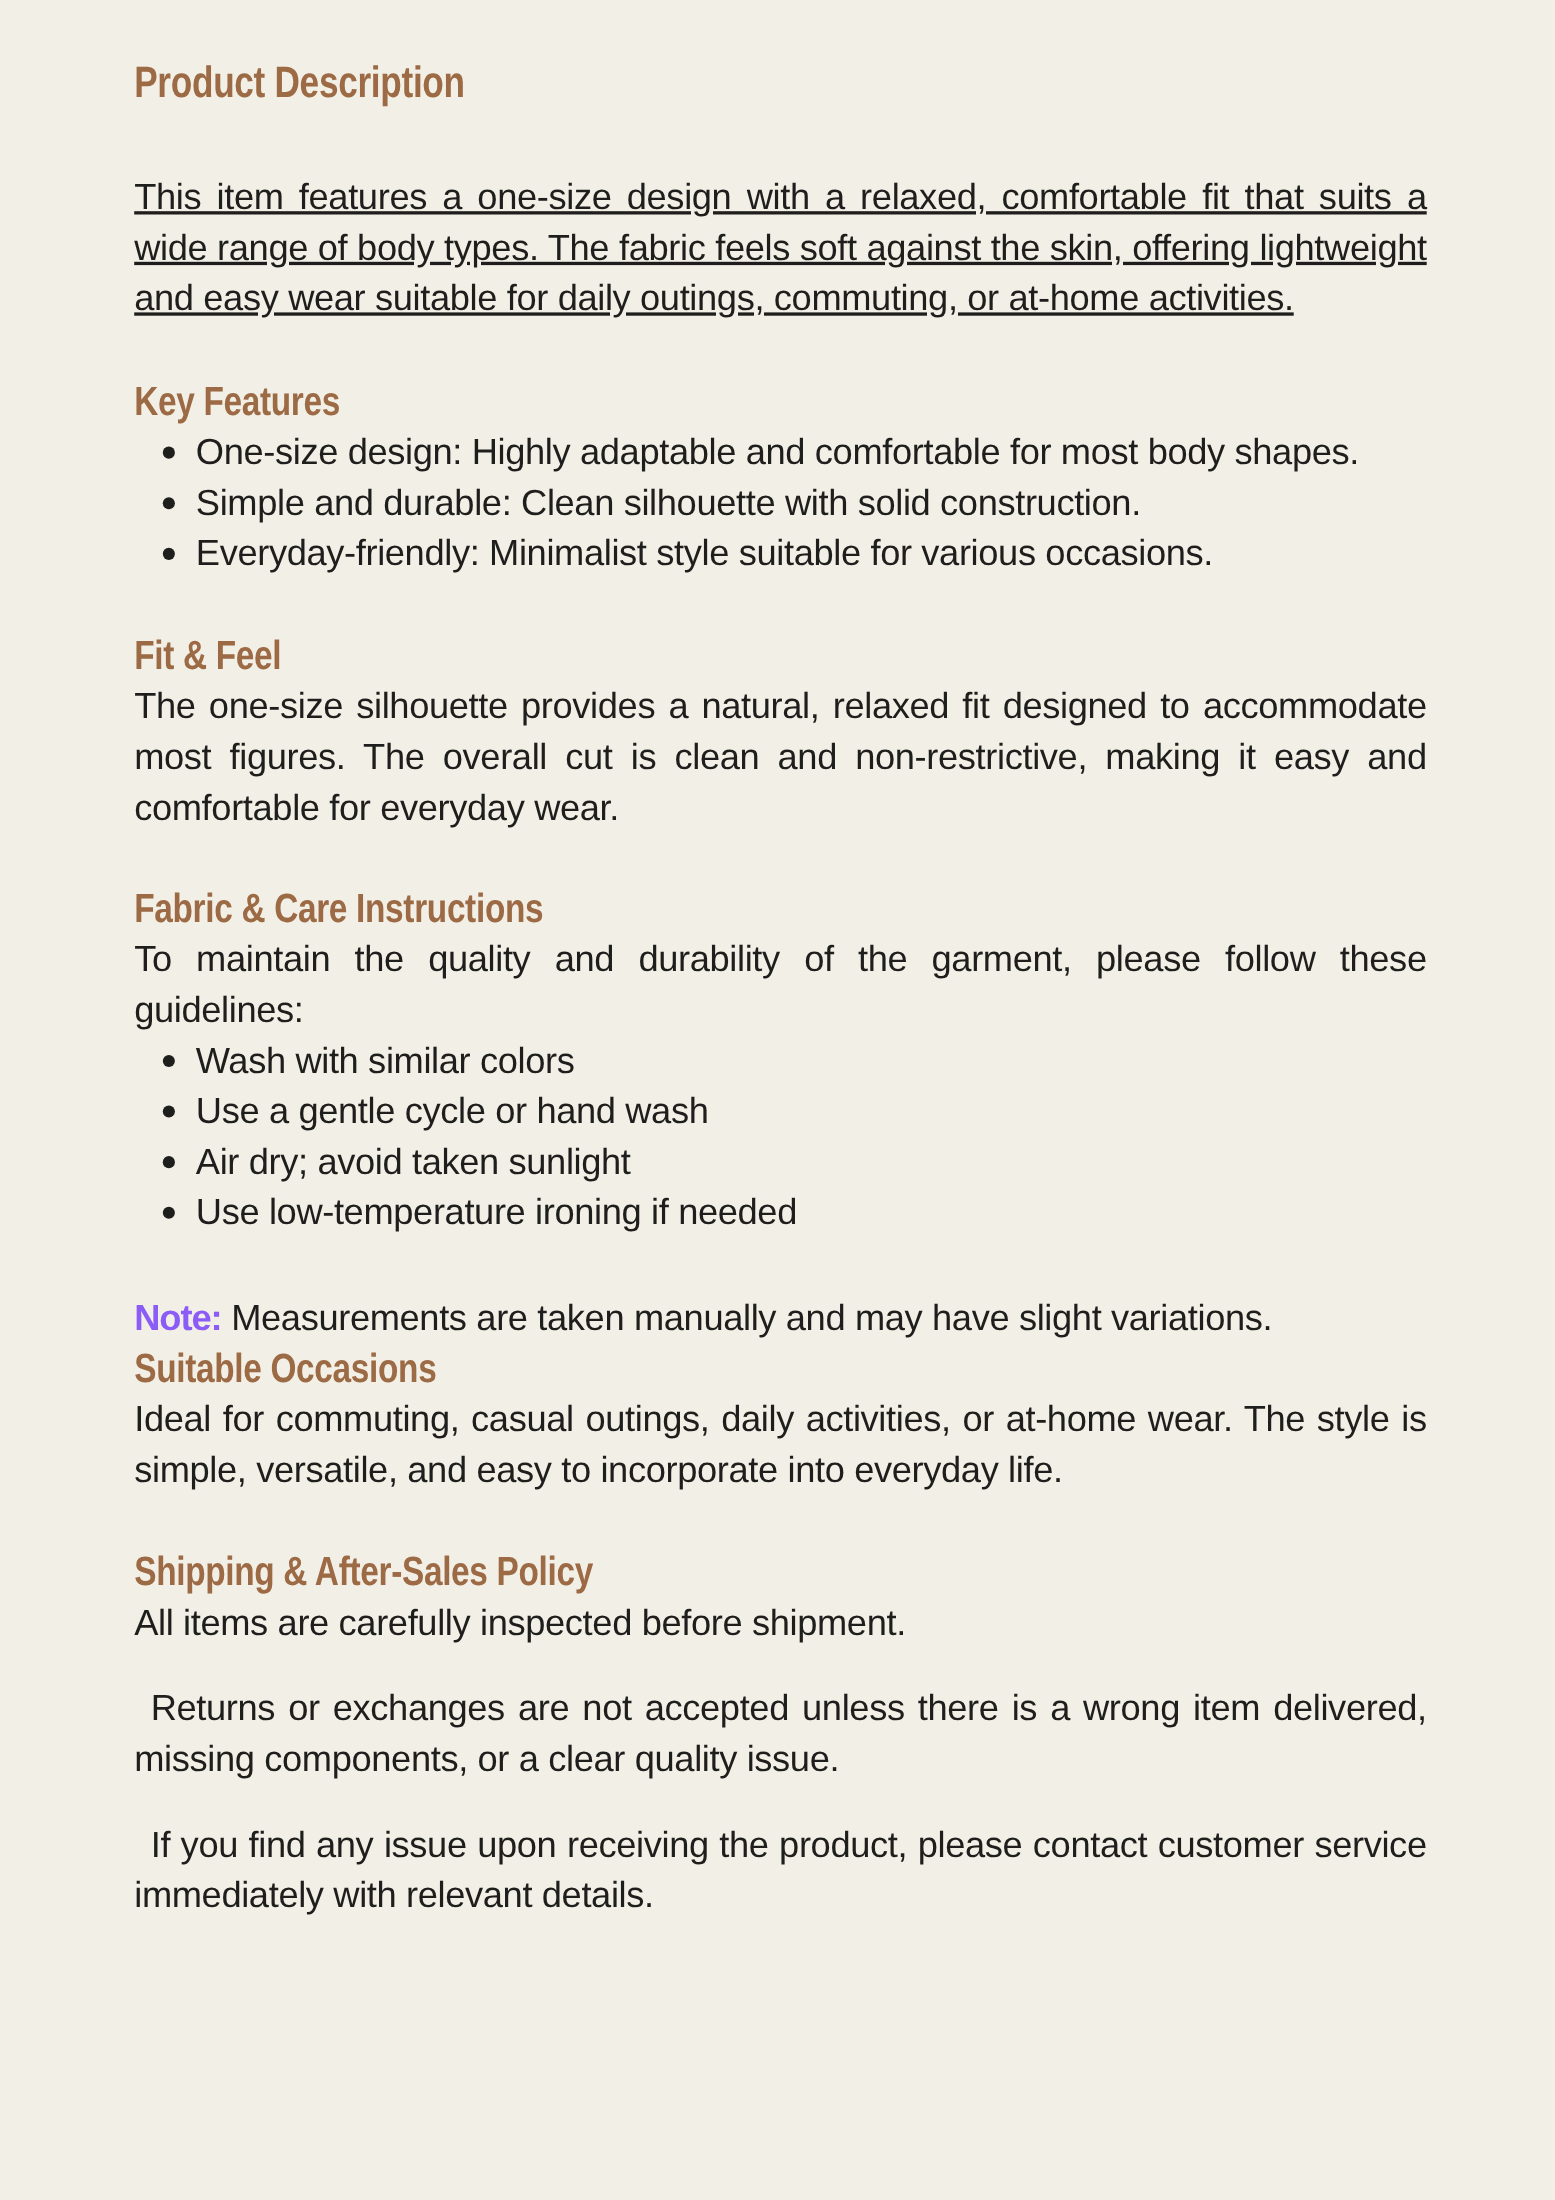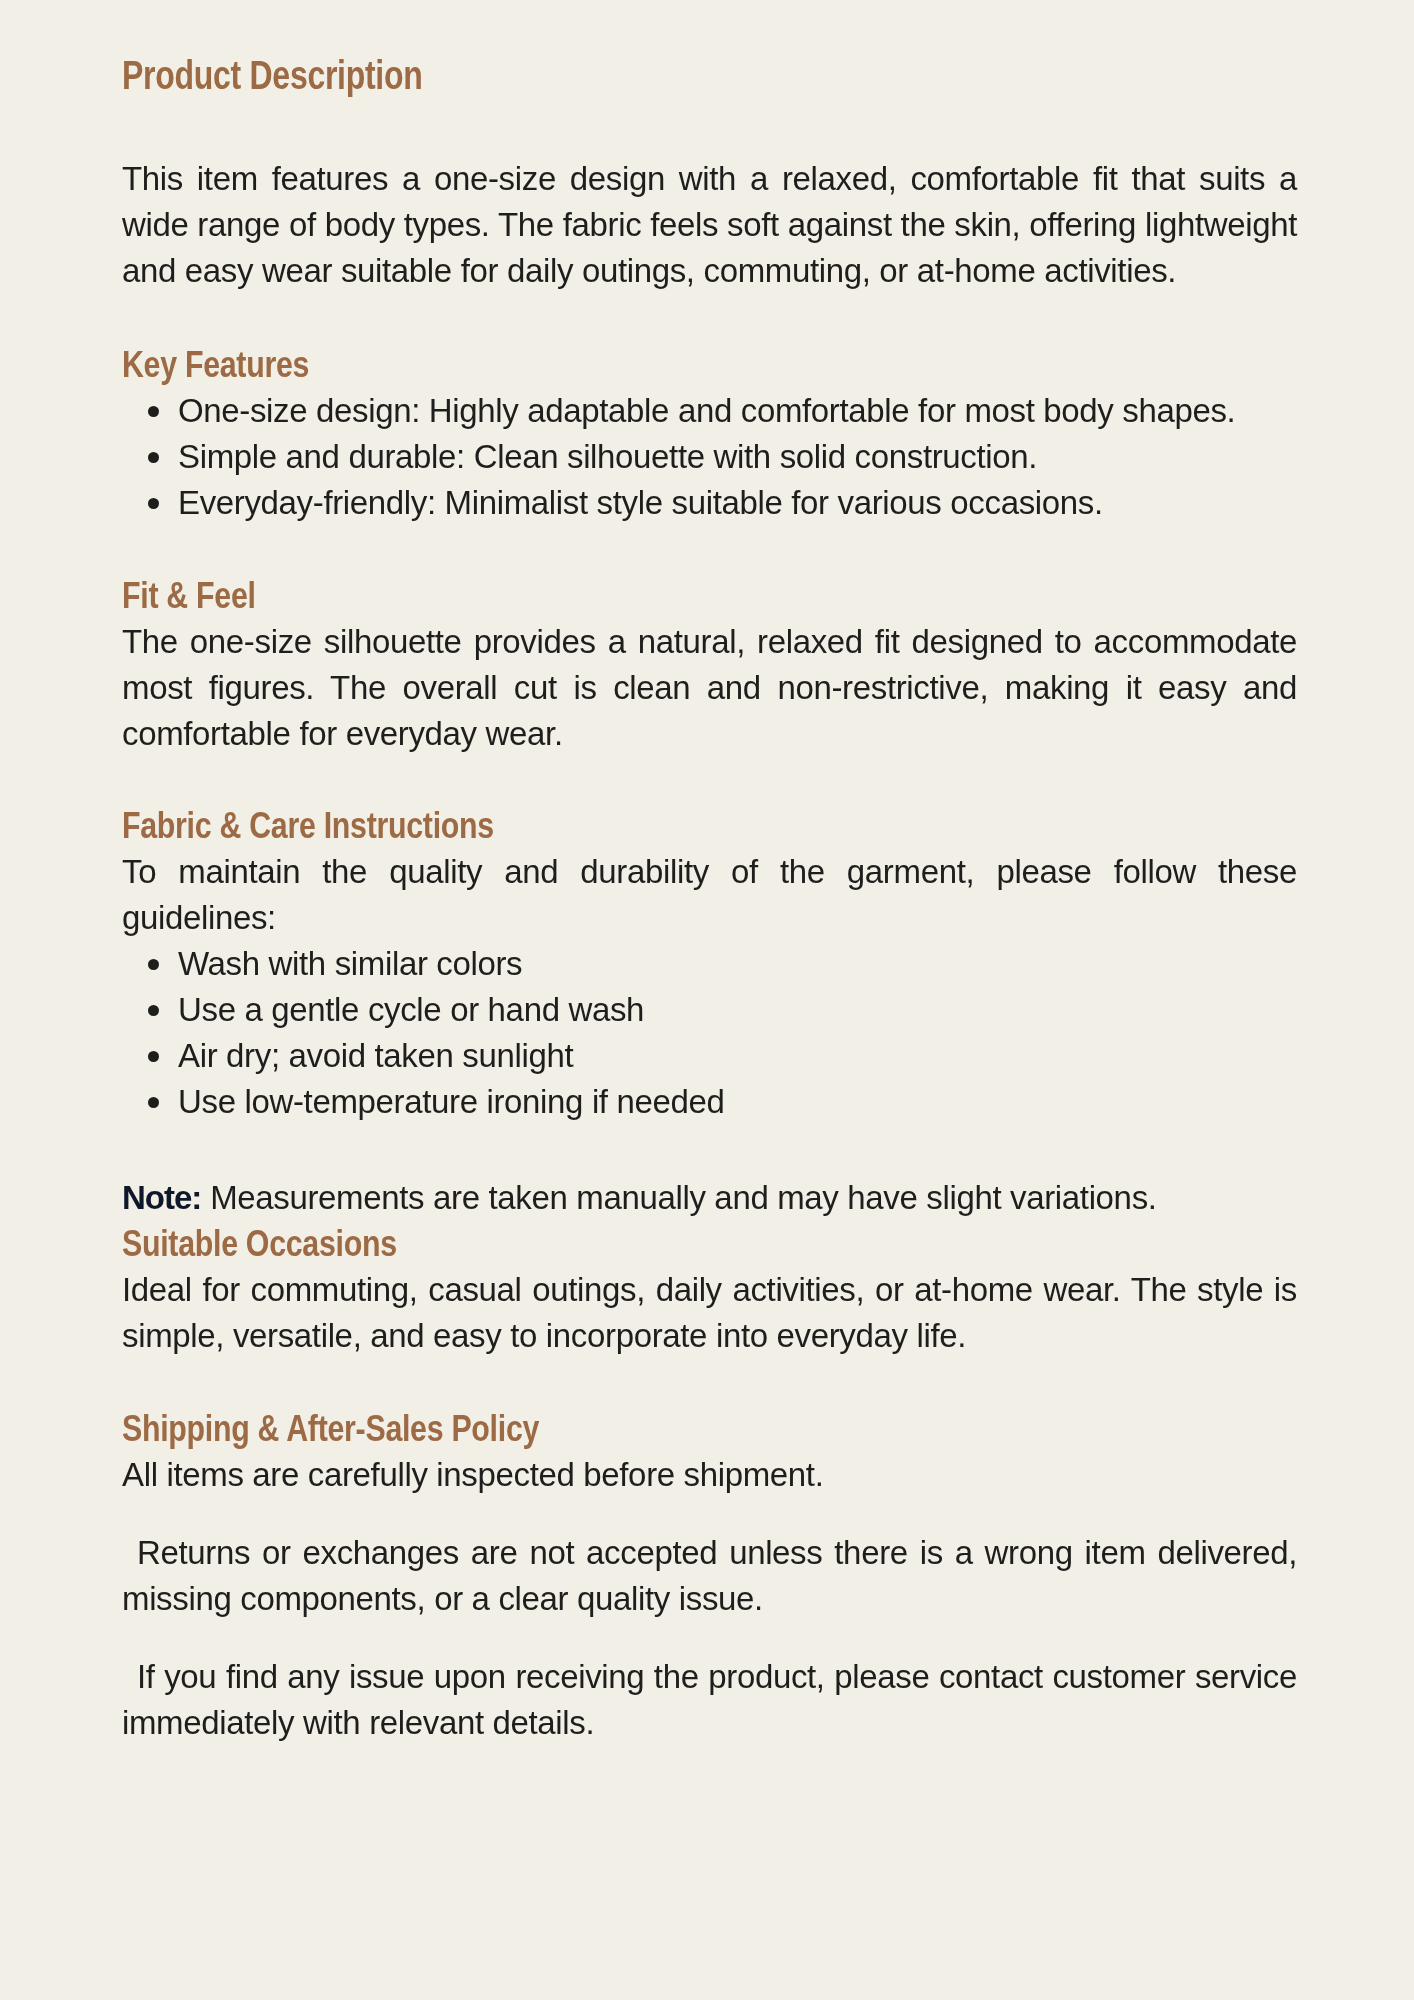--- a/index.html
+++ b/index.html
@@ -69,24 +69,24 @@
     position: absolute;
     left: 26px;
     top: 18px;
     width: 11px;
     height: 11px;
     border-radius: 50%;
     background: #1E1E1C;
   }
   .note-label {
     font-weight: bold;
-    color: #0f172a;
+    color: #8b5cf6;
     letter-spacing: -1px;
   }
-  .mt58 { margin-top: 58px; }
+  .mt58 { margin-top: 58px; text-decoration: underline; }
   .mt50 { margin-top: 50px; }
   .mt48 { margin-top: 48px; }
   .mt47 { margin-top: 47px; }
   .mt46 { margin-top: 46px; }
 </style>
 </head>
 <body>
 
 <div class="page">
 

